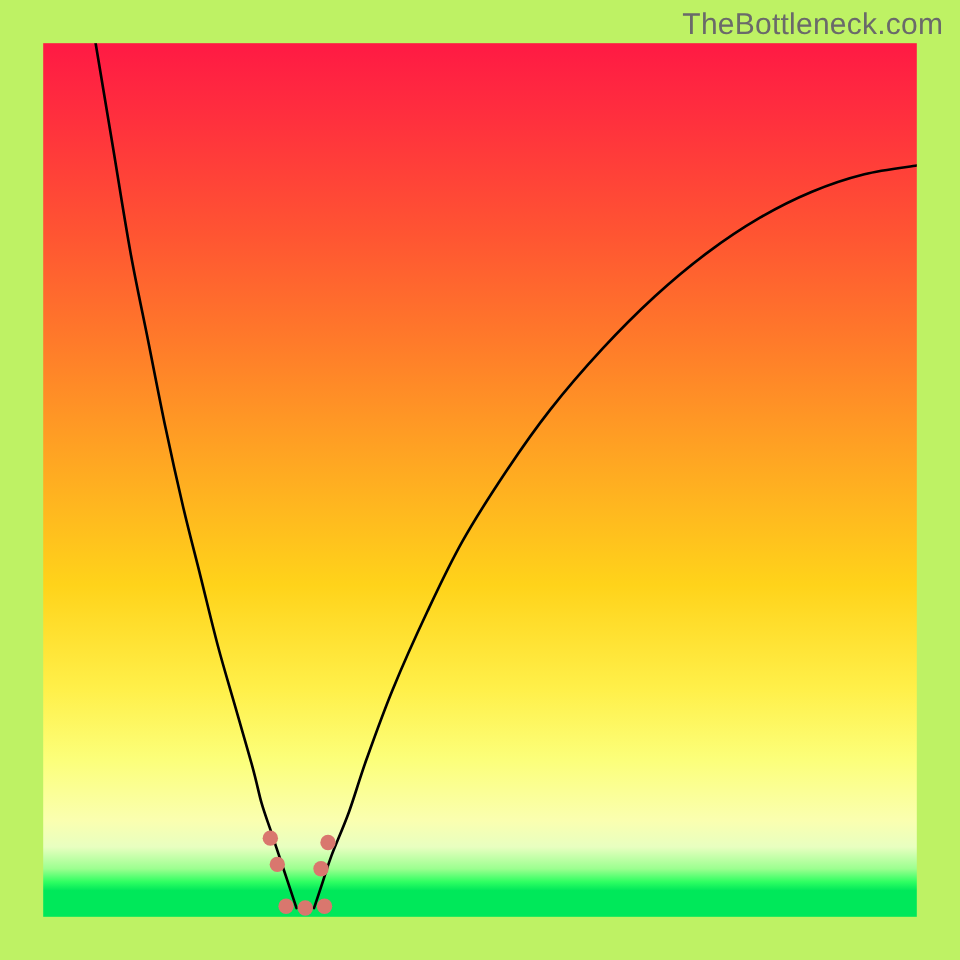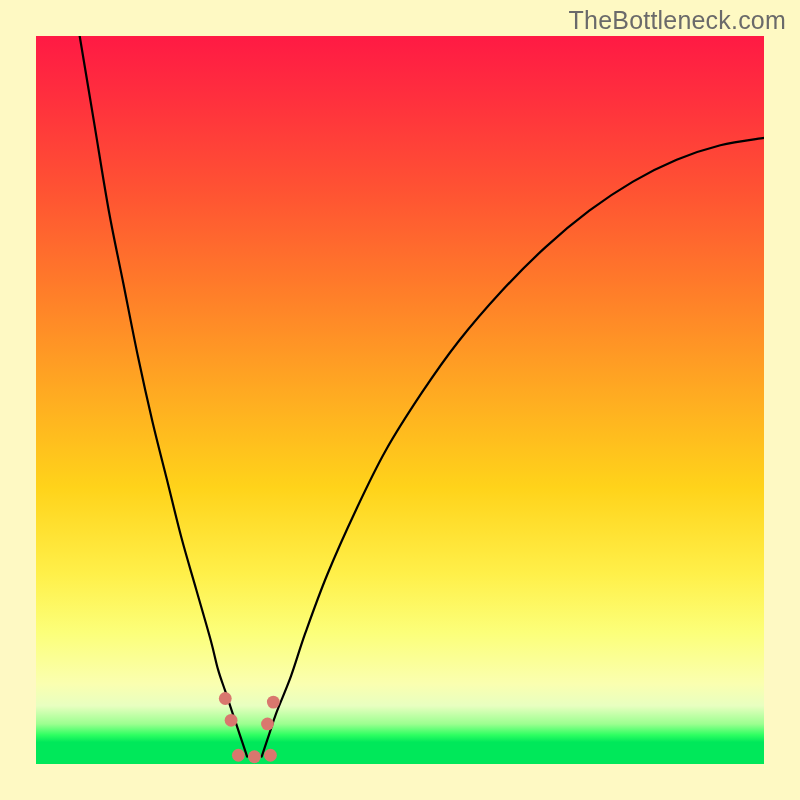--- a/index.html
+++ b/index.html
@@ -10,21 +10,21 @@
     background: #000;
     overflow: hidden;
     font-family: Arial, Helvetica, sans-serif;
   }
   .frame {
     position: absolute;
     left: 0;
     top: 0;
     width: 800px;
     height: 800px;
-    background: #fef9c3;
+    background: #bef264;
   }
   .plot {
     position: absolute;
     left: 36px;
     top: 36px;
     width: 728px;
     height: 728px;
     
     background:
       linear-gradient(

